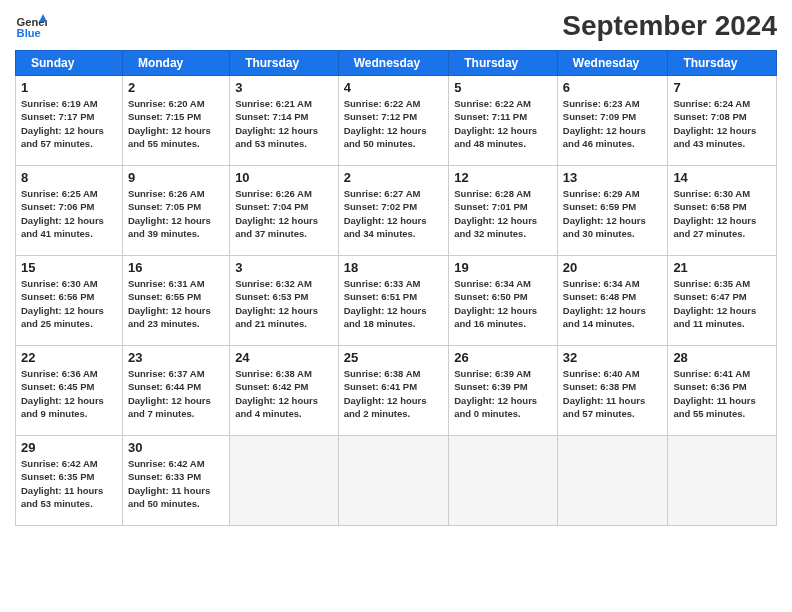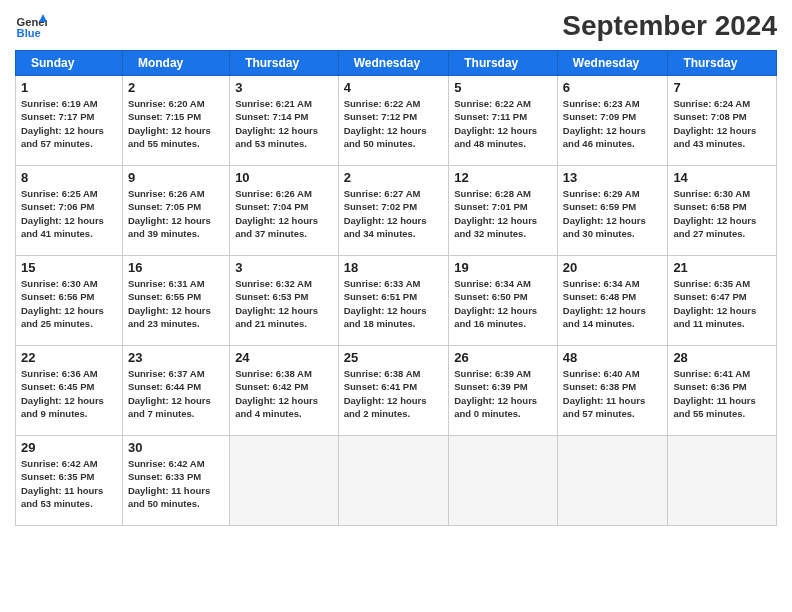--- a/index.html
+++ b/index.html
@@ -164,21 +164,21 @@
           <td><span class="day-num">22</span><span class="day-info">Sunrise: 6:36 AM<br>Sunset: 6:45 PM<br>Daylight: 12 hours
  and 9 minutes.</span></td>
           <td><span class="day-num">23</span><span class="day-info">Sunrise: 6:37 AM<br>Sunset: 6:44 PM<br>Daylight: 12 hours
  and 7 minutes.</span></td>
           <td><span class="day-num">24</span><span class="day-info">Sunrise: 6:38 AM<br>Sunset: 6:42 PM<br>Daylight: 12 hours
  and 4 minutes.</span></td>
           <td><span class="day-num">25</span><span class="day-info">Sunrise: 6:38 AM<br>Sunset: 6:41 PM<br>Daylight: 12 hours
  and 2 minutes.</span></td>
           <td><span class="day-num">26</span><span class="day-info">Sunrise: 6:39 AM<br>Sunset: 6:39 PM<br>Daylight: 12 hours
  and 0 minutes.</span></td>
-          <td><span class="day-num">48</span><span class="day-info">Sunrise: 6:40 AM<br>Sunset: 6:38 PM<br>Daylight: 11 hours
+          <td><span class="day-num">32</span><span class="day-info">Sunrise: 6:40 AM<br>Sunset: 6:38 PM<br>Daylight: 11 hours
  and 57 minutes.</span></td>
           <td><span class="day-num">28</span><span class="day-info">Sunrise: 6:41 AM<br>Sunset: 6:36 PM<br>Daylight: 11 hours
  and 55 minutes.</span></td>
         </tr>
         <tr>
           <td><span class="day-num">29</span><span class="day-info">Sunrise: 6:42 AM<br>Sunset: 6:35 PM<br>Daylight: 11 hours
  and 53 minutes.</span></td>
           <td><span class="day-num">30</span><span class="day-info">Sunrise: 6:42 AM<br>Sunset: 6:33 PM<br>Daylight: 11 hours
  and 50 minutes.</span></td>
           <td class="empty"></td>

